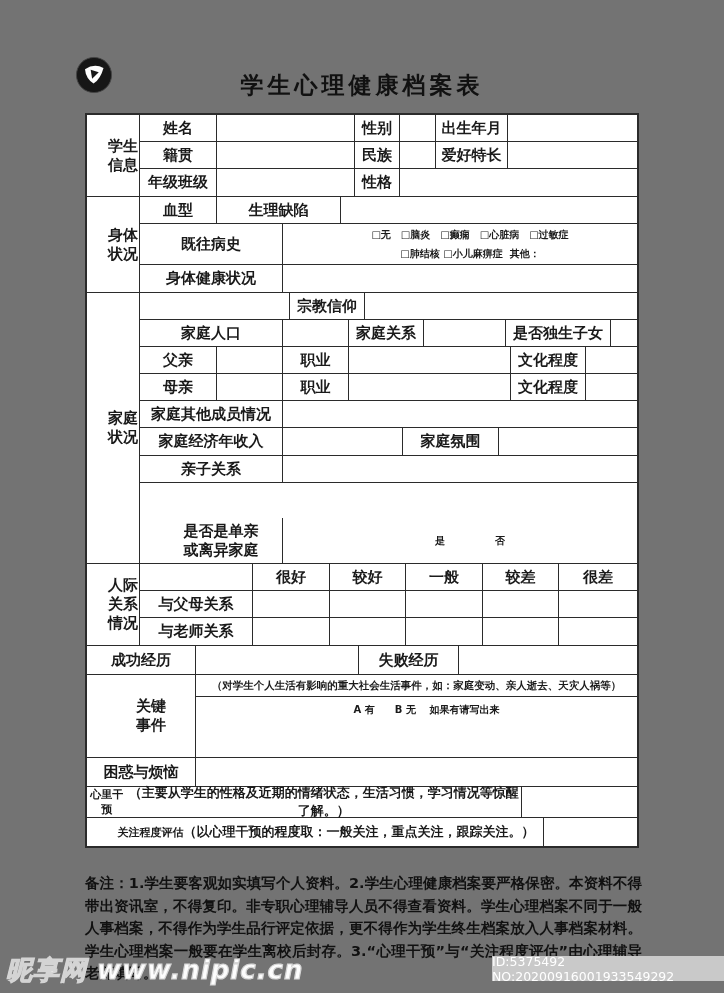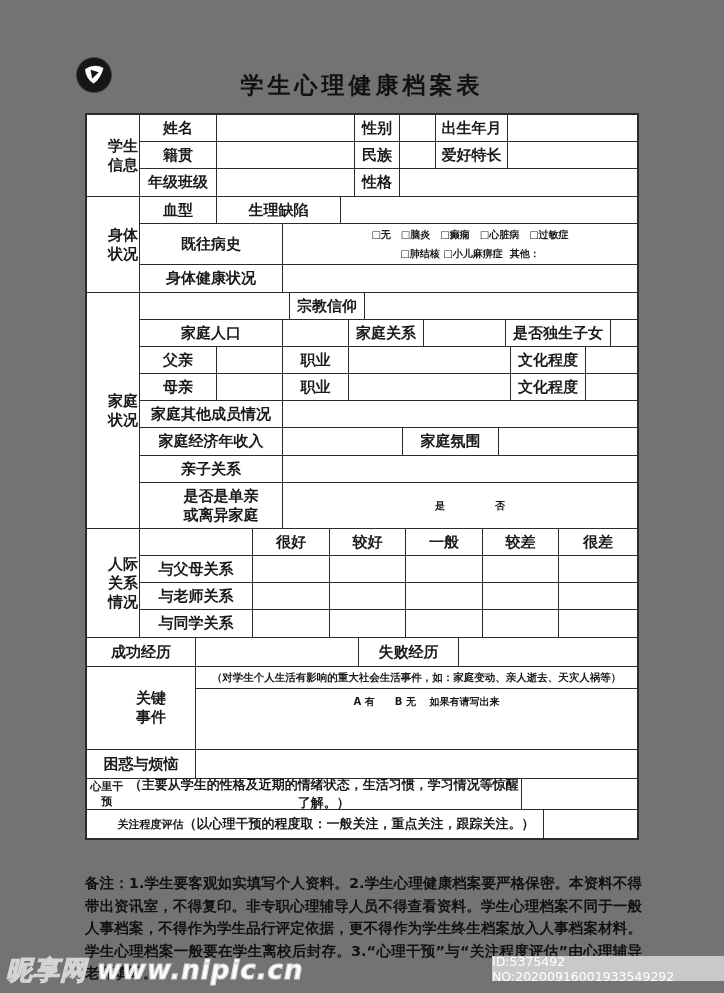--- a/index.html
+++ b/index.html
@@ -13,21 +13,21 @@
   .sec-label{flex:0 0 53px;display:flex;align-items:center;justify-content:center;text-align:center;border-right:1px solid #2b2b2b;font-weight:700;font-size:15px;box-sizing:border-box;}
   .sec-body{flex:1 1 auto;display:flex;flex-direction:column;min-width:0;}
   .tr{display:flex;border-bottom:1px solid #2b2b2b;box-sizing:border-box;}
   .tr:last-child{border-bottom:none;}
   .td{display:flex;align-items:center;justify-content:center;text-align:center;border-right:1px solid #2b2b2b;box-sizing:border-box;font-size:15px;min-width:0;}
   .td:last-child{border-right:none;}
   .lbl{font-weight:700;}
   .gr{flex:1 1 auto;}
   .pre{white-space:pre-wrap;padding-left:20px;}
   .h22{height:22px;} .h27{height:27px;} .h28{height:28px;} .h30{height:30px;}
-  .h41{height:41px;} .h45{height:45px;} .h60{height:60px;}
+  .h41{height:41px;} .h45{height:45px;margin-top:35px;} .h60{height:60px;}
   .opts{font-weight:700;font-size:10px;line-height:19px;}
   .small-note{font-size:10.5px;font-weight:700;letter-spacing:0;}
   .big-lbl{font-size:11px;font-weight:700;}
   .paren{font-size:13px;font-weight:700;}
   .top-start{align-items:flex-start;padding-top:3px;}
   .notes{position:absolute;left:85px;top:872px;width:557px;font-size:14.5px;font-weight:700;line-height:22.5px;text-align:justify;color:#111;}
   .wm-left{position:absolute;left:6px;top:953px;font-size:26px;font-weight:700;font-style:italic;color:#fdfdfd;-webkit-text-stroke:1.2px #d4d4d4;letter-spacing:1px;text-align:right;}
   .wm-bar{position:absolute;left:492px;top:956px;width:232px;height:25px;background:#c9c9c9;color:#fff;font-size:12.5px;display:flex;align-items:center;justify-content:center;}
 </style>
 </head>
@@ -175,28 +175,20 @@
           <div class="td gr"></div>
         </div>
         <div class="tr h27">
           <div class="td lbl" style="flex:0 0 113px">与老师关系</div>
           <div class="td" style="flex:0 0 77px"></div>
           <div class="td" style="flex:0 0 76px"></div>
           <div class="td" style="flex:0 0 77px"></div>
           <div class="td" style="flex:0 0 76px"></div>
           <div class="td gr"></div>
         </div>
-        <div class="tr h27">
-          <div class="td lbl" style="flex:0 0 113px">与同学关系</div>
-          <div class="td" style="flex:0 0 77px"></div>
-          <div class="td" style="flex:0 0 76px"></div>
-          <div class="td" style="flex:0 0 77px"></div>
-          <div class="td" style="flex:0 0 76px"></div>
-          <div class="td gr"></div>
-        </div>
       </div>
     </div>
 
     <div class="sec">
       <div class="sec-body">
         <div class="tr h28">
           <div class="td lbl" style="flex:0 0 109px">成功经历</div>
           <div class="td" style="flex:0 0 163px"></div>
           <div class="td lbl" style="flex:0 0 100px">失败经历</div>
           <div class="td gr"></div>

